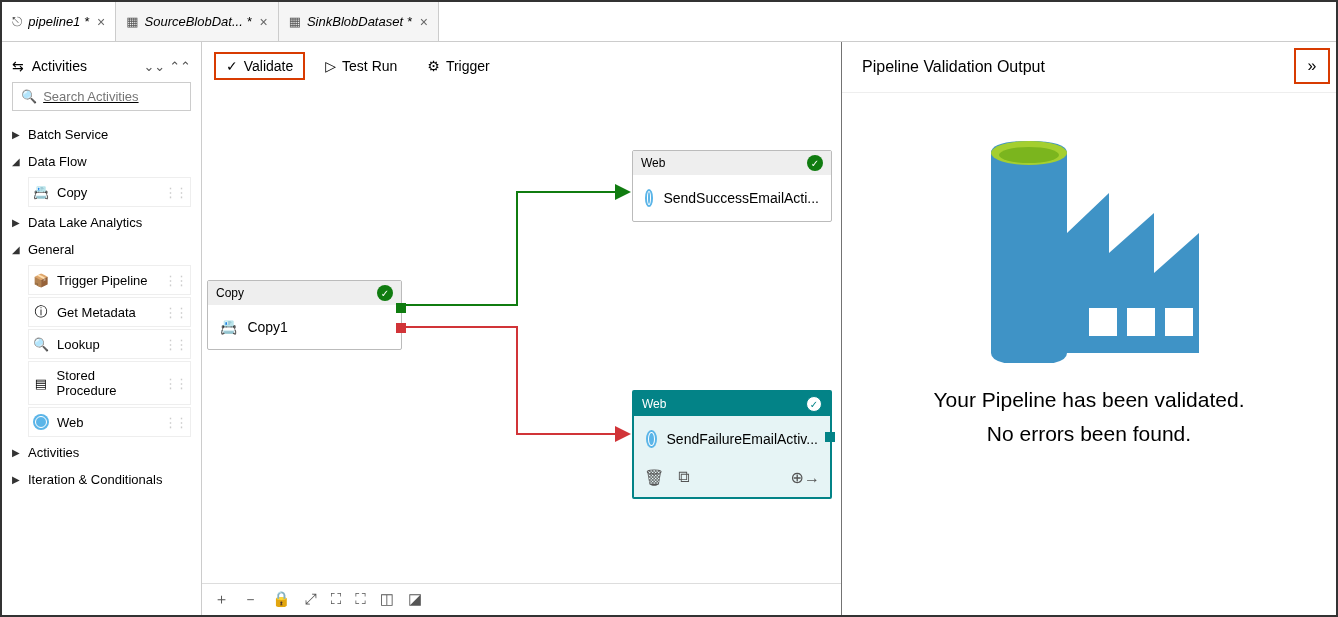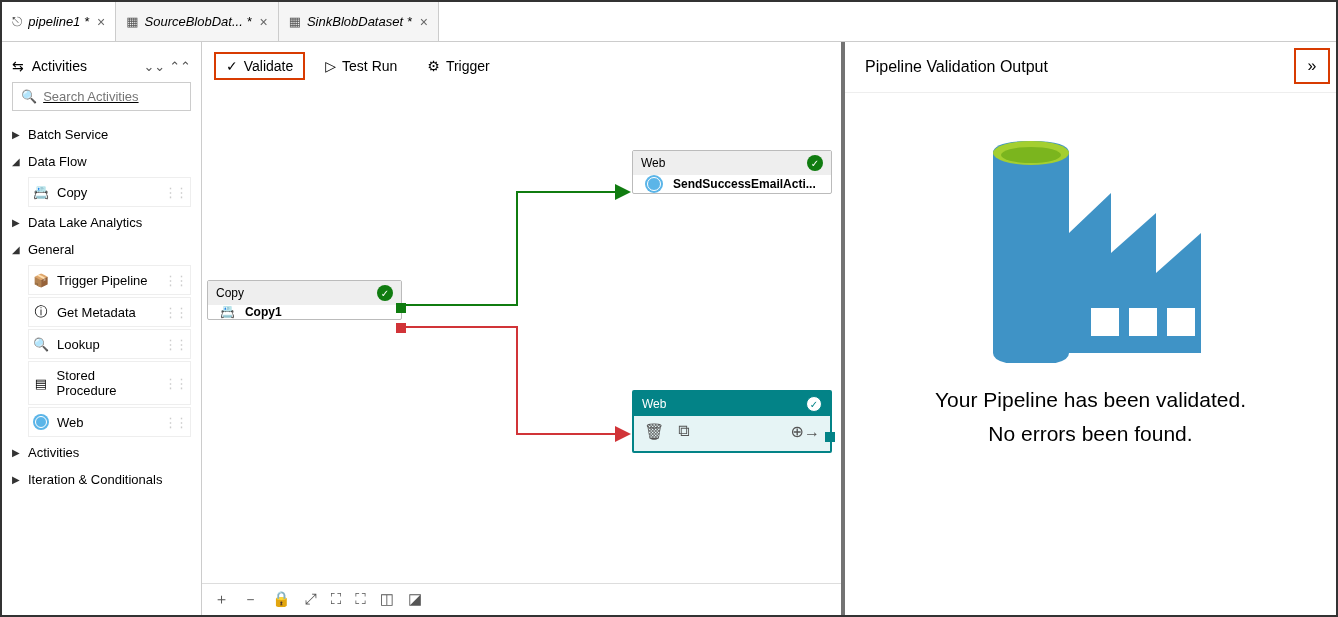--- a/index.html
+++ b/index.html
@@ -32,35 +32,35 @@
 .canvas-wrap { flex: 1; position: relative; display: flex; flex-direction: column; }
 .toolbar { display: flex; align-items: center; gap: 10px; padding: 10px 12px; font-size: 14px; }
 .toolbar .btn { display: flex; align-items: center; gap: 6px; padding: 4px 10px; cursor: pointer; }
 .toolbar .btn.validate { border: 2px solid #d83b01; }
 .canvas { flex: 1; position: relative; overflow: hidden; }
 .bottom-bar { border-top: 1px solid #ddd; padding: 6px 12px; display: flex; gap: 14px; color: #555; font-size: 15px; }
 
 
 .node { position: absolute; border: 1px solid #bbb; background: #fff; border-radius: 2px; }
 .node .header { background: #eee; padding: 4px 8px; font-size: 12px; display: flex; justify-content: space-between; align-items: center; }
-.node .body { padding: 0 12px; display: flex; align-items: center; gap: 10px; font-size: 12px; font-weight: bold; }
+.node .body { padding: 14px 12px; display: flex; align-items: center; gap: 10px; font-size: 14px; }
 .node .check { width: 16px; height: 16px; border-radius: 50%; background: #107c10; color: #fff; display: flex; align-items: center; justify-content: center; font-size: 10px; }
 .node.selected { border: 2px solid #038387; background: #e6f4f5; }
 .node.selected .header { background: #038387; color: #fff; }
 .node .actions { display: flex; gap: 14px; justify-content: center; padding: 6px 10px 10px; color: #555; }
 .port { position: absolute; width: 10px; height: 10px; }
 .port.green { background: #107c10; }
 .port.red { background: #d13438; }
 .port.teal { background: #038387; }
 
 
 svg.connectors { position: absolute; inset: 0; width: 100%; height: 100%; pointer-events: none; }
 
 
-.right-panel { width: 495px; border-left: 4px solid #737373; display: flex; flex-direction: column; position: relative; justify-content: flex-end; }
+.right-panel { width: 495px; border-left: 1px solid #737373; display: flex; flex-direction: column; position: relative; justify-content: flex-end; }
 .right-header { padding: 16px 20px; font-size: 16px; border-bottom: 1px solid #eee; display: flex; justify-content: space-between; align-items: center; }
 .collapse-btn { position: absolute; top: 6px; right: 6px; width: 36px; height: 36px; border: 2px solid #d83b01; display: flex; align-items: center; justify-content: center; font-size: 16px; cursor: pointer; }
 .right-body { flex: 1; display: flex; flex-direction: column; align-items: center; padding-top: 40px; }
 .factory-svg { width: 260px; height: 230px; }
 .validation-msg { text-align: center; font-size: 21px; margin-top: 20px; line-height: 1.6; }
 .icon-web { width:18px; height:18px; border-radius:50%; background:#5bb5e8; display:inline-block; position:relative; }
 .icon-web::after { content:""; position:absolute; inset:2px; border:1px solid #fff; border-radius:50%; }
 </style>
 </head>
 <body>
@@ -211,20 +211,24 @@
         <div class="body">
             <span class="icon-web"></span>
             <span>SendSuccessEmailActi...</span>
           </div>
       </div>
 
       <div class="node selected" style="left:430px; top:300px; width:200px;">
         <div class="header">
             <span>Web</span>
             <span class="check" style="background:#fff;color:#038387;border:1px solid #038387">✓</span>
+          </div>
+        <div class="body">
+            <span class="icon-web"></span>
+            <span>SendFailureEmailActiv...</span>
           </div>
         <div class="actions">
           <span>🗑</span>
           <span>⧉</span>
           <span style="margin-left:auto">⊕→</span>
         </div>
         <div class="port teal" style="right:-5px; top:40px;"></div>
       </div>
     </div>
     <div class="bottom-bar">

